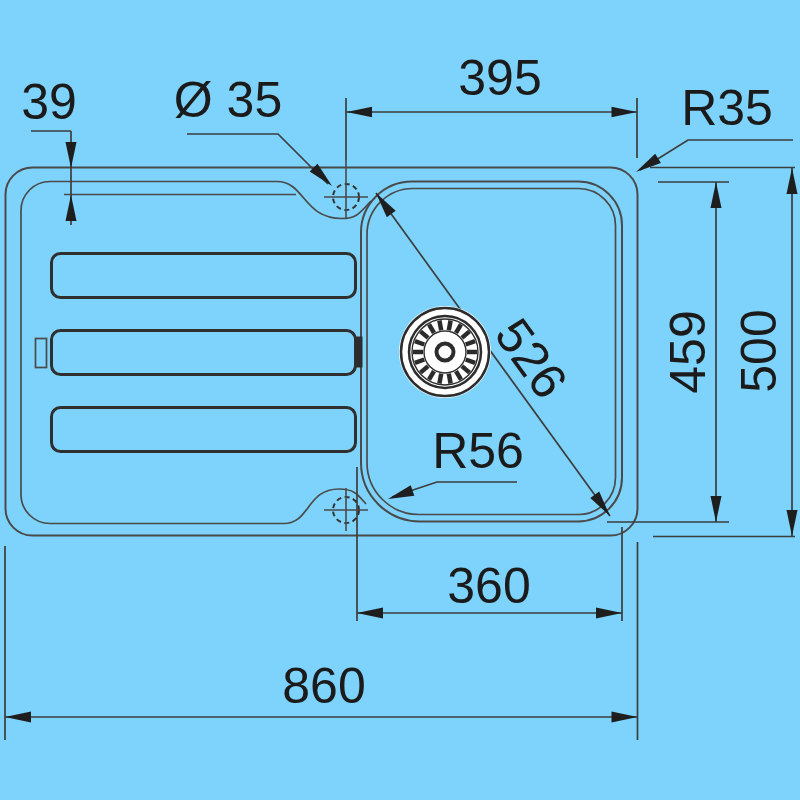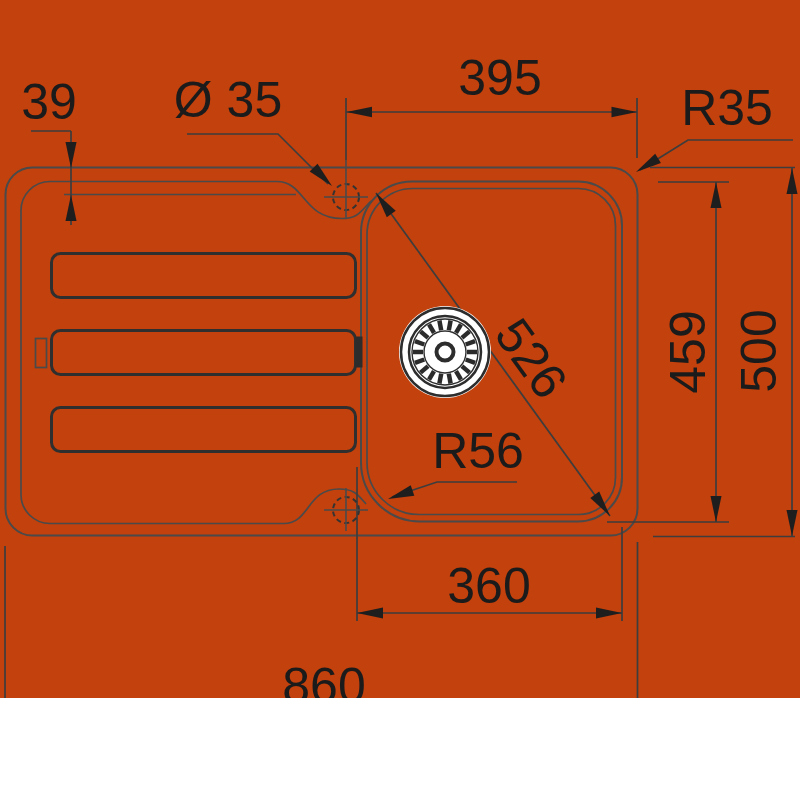--- a/index.html
+++ b/index.html
@@ -1,16 +1,16 @@
 <!DOCTYPE html>
 <html><head>
 <meta charset="utf-8">
 <style>
   html,body{margin:0;padding:0;background:#ffffff;}
-  #stage{width:800px;height:698px;background:#c2410c;position:relative;overflow:hidden;}
+  #stage{width:800px;height:800px;background:#7dd3fc;position:relative;overflow:hidden;}
   svg{display:block;}
   .ln    {fill:none;stroke:#4a4a4a;stroke-width:2;}
   .ln2   {fill:none;stroke:#4a4a4a;stroke-width:1.7;}
   .slot  {fill:none;stroke:#2f2f2f;stroke-width:3;}
   .dim   {fill:none;stroke:#3d3d3d;stroke-width:1.7;}
   .arr   {fill:#1e1e1e;stroke:none;}
   .dash  {fill:none;stroke:#333333;stroke-width:2;stroke-dasharray:5 3.5;}
   .cross {fill:none;stroke:#4a4a4a;stroke-width:1.6;}
   .strain{fill:none;stroke:#2d2d2d;}
   .tooth {stroke:#2b2b2b;stroke-width:4.5;}

